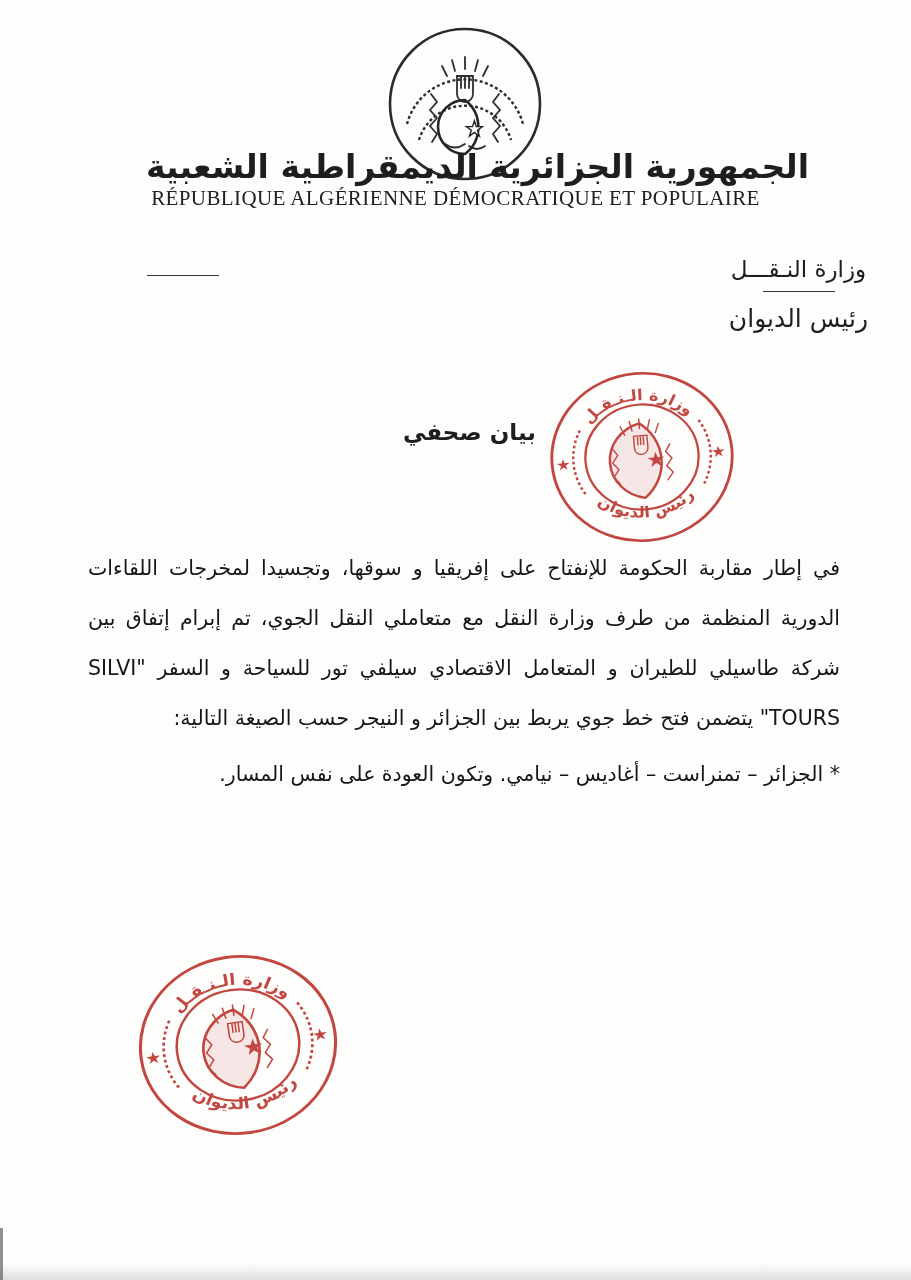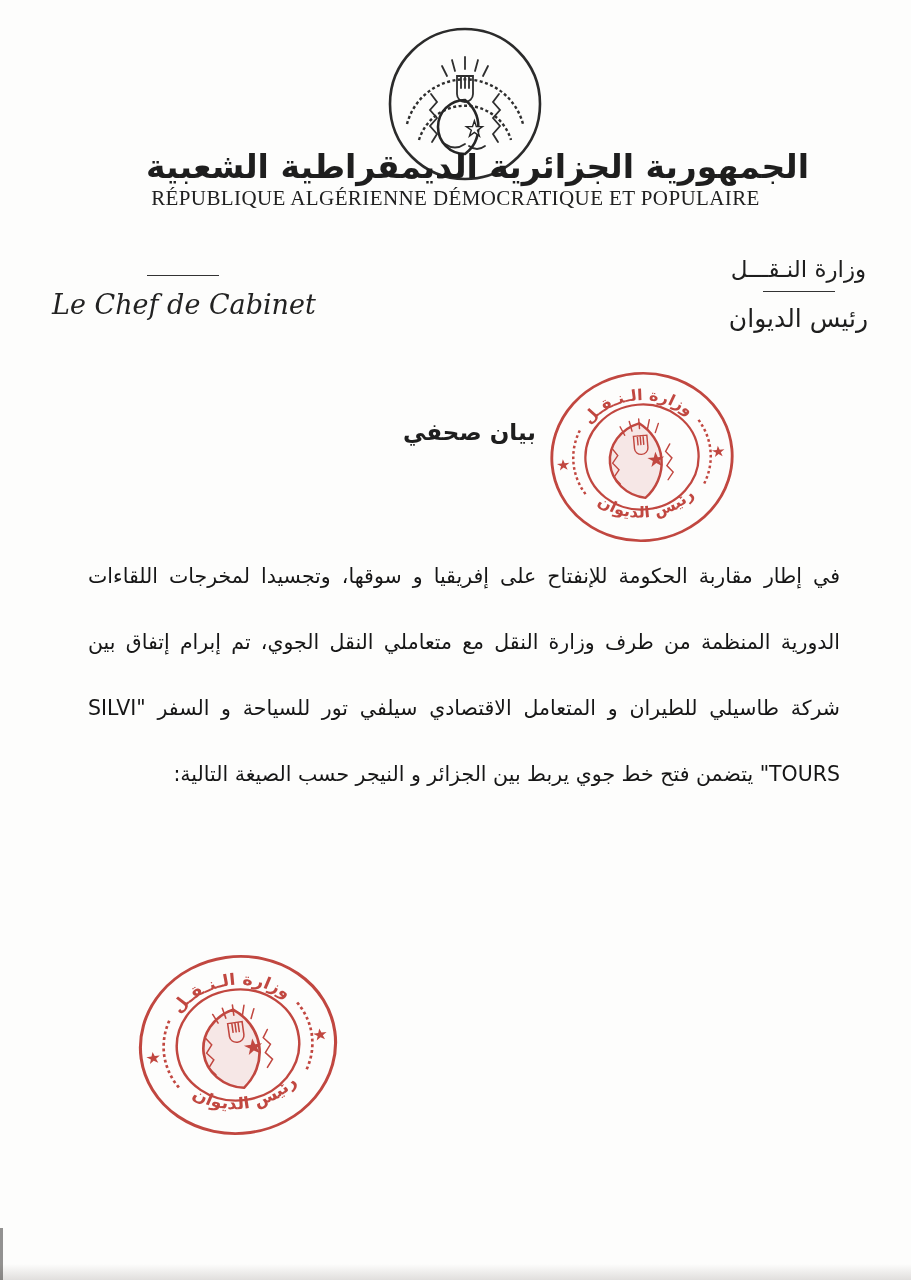--- a/index.html
+++ b/index.html
@@ -52,21 +52,21 @@
   .st-instar{fill:#bd3a32;font-size:23px;}
   
   .em-ring{fill:none;stroke:#2b2b2b;stroke-width:2.6;}
   .em-line{fill:none;stroke:#2e2e2e;stroke-width:1.8;stroke-linecap:round;}
   .em-dash{fill:none;stroke:#2e2e2e;stroke-width:2.4;stroke-dasharray:3 2.5;}
   .em-crescent{fill:none;stroke:#262626;stroke-width:2.6;}
   .em-star{fill:#fdfdfc;stroke:#262626;stroke-width:1.4;font-size:21px;}
   
   .body-text{
     position:absolute;left:88px;top:543px;width:752px;
-    direction:rtl;font-size:20.5px;line-height:66px;color:#161616;
+    direction:rtl;font-size:20.5px;line-height:50px;color:#161616;
   }
   .body-text p{margin:0;text-align:justify;}
   .route{margin-top:6px !important;text-align:right !important;}
   .para2{margin-top:21px !important;}
   .b{font-weight:bold;}
   
   .bottom-shadow{
     position:absolute;left:0;bottom:0;width:100%;height:16px;
     background:linear-gradient(to bottom,rgba(0,0,0,0),rgba(110,100,96,.20));
   }
@@ -96,21 +96,20 @@
       <path class="em-crescent" d="M80,76 A27,27 0 0 0 80,130 A34,34 0 0 0 80,76 Z"></path>
       <text class="em-star" x="80" y="112">★</text>
     </svg>
   </div>
 
   <div class="title-ar">الجمهورية الجزائرية الديمقراطية الشعبية</div>
   <div class="title-fr">RÉPUBLIQUE ALGÉRIENNE DÉMOCRATIQUE ET POPULAIRE</div>
 
   <div class="lh-left">
     <hr class="lh-divider">
-    <div class="script office">Le Chef de Cabinet</div>
   </div>
 
   <div class="lh-right">
     <div class="ministry">وزارة النـقـــل</div>
     <hr class="lh-divider">
     <div class="office">رئيس الديوان</div>
   </div>
 
   <div class="doc-title">بيان صحفي</div>
 
@@ -132,20 +131,21 @@
       <path class="st-thin" d="M93,76 h14 v14 a7,7 0 0 1 -14,0 z M97,76 v10 M100,76 v10 M103,76 v10"></path>
       <path class="st-thin" d="M70,88 75,96 69,104 75,112 69,120 75,128"></path>
       <path class="st-thin" d="M130,88 125,96 131,104 125,112 131,120 125,128"></path>
       <path class="st-crescent" d="M100,62 A43,43 0 0 0 100,146 A54,54 0 0 0 100,62 Z"></path>
       <text class="st-instar" x="104" y="112">★</text>
     </svg>
   </div>
 
   <div class="body-text">
     <p>في إطار مقاربة الحكومة للإنفتاح على إفريقيا و سوقها، وتجسيدا لمخرجات اللقاءات الدورية المنظمة من طرف وزارة النقل مع متعاملي النقل الجوي، تم إبرام إتفاق بين شركة طاسيلي للطيران و المتعامل الاقتصادي سيلفي تور للسياحة و السفر "SILVI TOURS" يتضمن فتح خط جوي يربط بين الجزائر و النيجر حسب الصيغة التالية:</p>
+    <p class="route">* الجزائر – تمنراست – أغاديس – نيامي. وتكون العودة على نفس المسار.</p>
   </div>
 
   <div class="stamp stamp-2">
     <svg viewBox="0 0 200 200" preserveAspectRatio="none">
       <defs>
         <path id="s2-top" d="M 30,106 A 70,70 0 0 1 170,106"></path>
         <path id="s2-bot" d="M 24,92 A 76,76 0 0 0 176,92"></path>
       </defs>
       <circle class="st-ring" cx="100" cy="100" r="94"></circle>
       <circle class="st-ring2" cx="100" cy="100" r="59"></circle>

